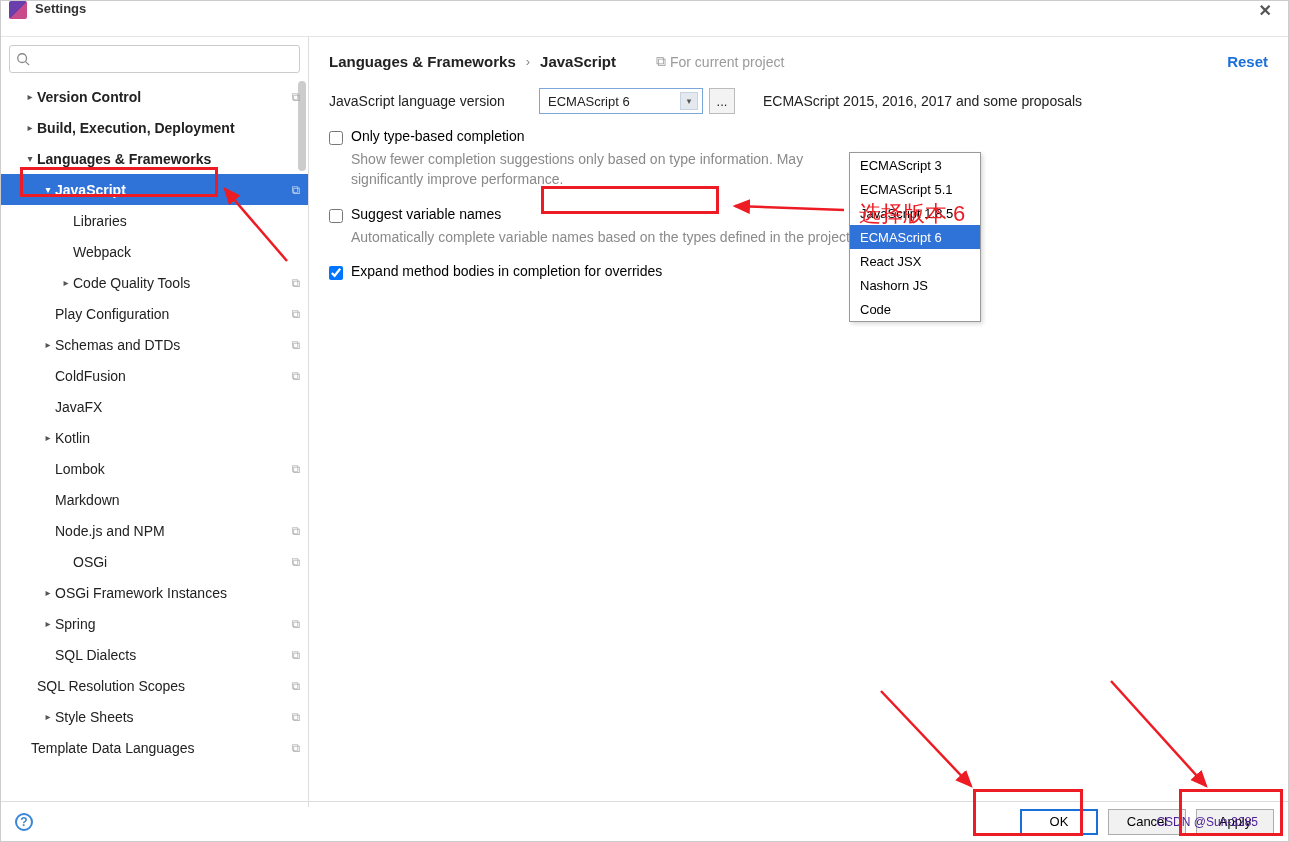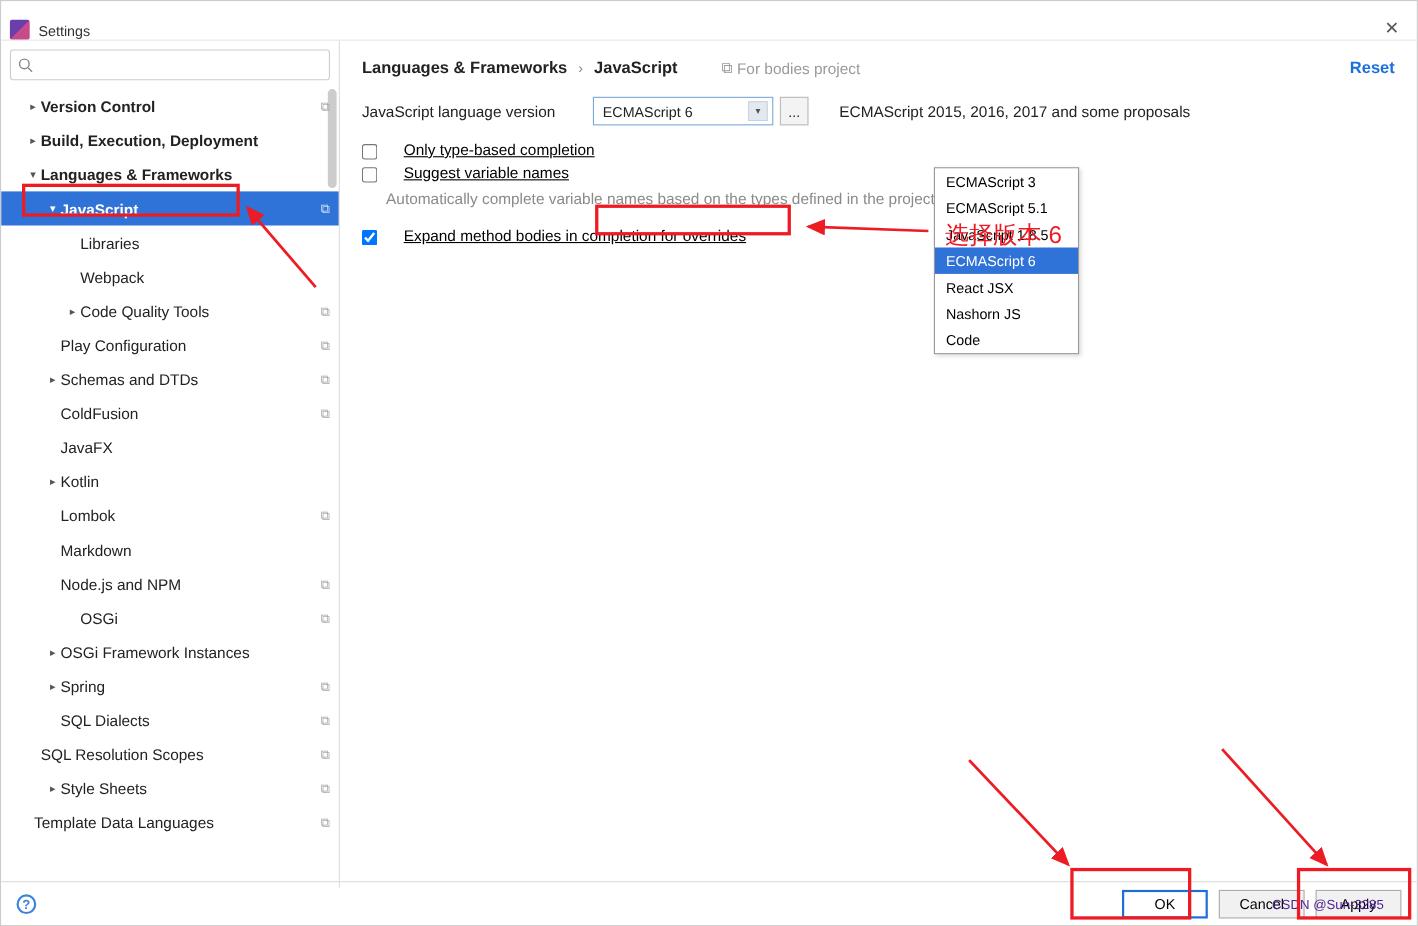--- a/index.html
+++ b/index.html
@@ -1,17 +1,17 @@
 <!DOCTYPE html>
 <html><head>
 <meta charset="utf-8">
 <style>
 * { box-sizing: border-box; margin: 0; padding: 0; font-family: "Segoe UI", Arial, sans-serif; }
 body { background: #fff; width: 1289px; height: 842px; position: relative; overflow: hidden; border: 1px solid #ccc; }
-.titlebar { height: 36px; display: flex; align-items: flex-end; padding: 0 8px; border-bottom: 1px solid #e5e5e5; }
+.titlebar { height: 36px; display: flex; align-items: flex-start; padding: 0 8px; border-bottom: 1px solid #e5e5e5; font-weight: bold; }
 .titlebar .logo { width: 18px; height: 18px; background: linear-gradient(135deg,#6a3eab 50%,#c94a8b 50%); margin-right: 8px; border-radius: 2px; }
 .titlebar .title { font-size: 13px; color: #333; }
 .titlebar .close { margin-left: auto; font-size: 16px; color: #555; cursor: pointer; padding: 0 8px; }
 .content { display: flex; height: 770px; }
 .sidebar { width: 308px; border-right: 1px solid #ddd; display: flex; flex-direction: column; }
 .search-box { margin: 8px; height: 28px; border: 1px solid #ccc; border-radius: 3px; display: flex; align-items: center; padding: 0 6px; }
 .search-box svg { width: 14px; height: 14px; stroke: #888; fill: none; }
 .search-box input { border: none; outline: none; flex: 1; margin-left: 4px; font-size: 13px; }
 .tree { flex: 1; overflow-y: auto; font-size: 14px; color: #222; position: relative; }
 .tree-item { height: 31px; display: flex; align-items: center; padding-right: 8px; cursor: pointer; position: relative; }
@@ -32,21 +32,21 @@
 .breadcrumb .crumb { font-weight: 600; color: #222; }
 .breadcrumb .sep { color: #888; font-size: 13px; }
 .breadcrumb .hint { color: #9a9a9a; display: flex; align-items: center; gap: 4px; margin-left: 30px; font-size: 14px; font-weight: 400; }
 .breadcrumb .reset { margin-left: auto; color: #1a6fd8; font-size: 15px; font-weight: 600; cursor: pointer; }
 .row { display: flex; align-items: center; margin-bottom: 14px; font-size: 14px; color: #222; }
 .row .label { width: 210px; }
 .select-box { width: 164px; height: 26px; border: 1px solid #7aa8da; background: #fff; display: flex; align-items: center; padding: 0 4px 0 8px; font-size: 13px; position: relative; }
 .select-box .sel-arrow { margin-left: auto; width: 18px; height: 18px; background: #e4e9f0; display: flex; align-items: center; justify-content: center; color: #555; font-size: 9px; border: 1px solid #c6d3e3; }
 .more-btn { width: 26px; height: 26px; border: 1px solid #bbb; background: #f3f3f3; margin-left: 6px; display: flex; align-items: center; justify-content: center; font-size: 13px; cursor: pointer; }
 .desc { margin-left: 28px; font-size: 14px; color: #222; }
-.checkrow { display: flex; align-items: flex-start; margin-bottom: 4px; font-size: 14px; gap: 24px; text-decoration: underline; }
+.checkrow { display: flex; align-items: flex-start; margin-bottom: 4px; font-size: 14px; gap: 8px; }
 .checkrow input { margin-top: 3px; width: 14px; height: 14px; }
 .subtext { color: #8a8a8a; font-size: 14px; margin-left: 22px; margin-bottom: 16px; max-width: 520px; line-height: 1.45; }
 .dropdown { position: absolute; left: 540px; top: 115px; width: 132px; background: #fff; border: 1px solid #999; box-shadow: 2px 2px 4px rgba(0,0,0,0.15); z-index: 5; }
 .dropdown .opt { height: 24px; display: flex; align-items: center; padding: 0 10px; font-size: 13px; cursor: pointer; }
 .dropdown .opt.sel { background: #2f72d8; color: #fff; }
 .footer { position: absolute; bottom: 0; left: 0; right: 0; height: 40px; border-top: 1px solid #ddd; display: flex; align-items: center; padding: 0 14px; }
 .footer .help { width: 18px; height: 18px; border-radius: 50%; border: 2px solid #3a85d8; color: #3a85d8; display: flex; align-items: center; justify-content: center; font-size: 12px; font-weight: bold; cursor: pointer; }
 .footer .btns { margin-left: auto; display: flex; gap: 10px; }
 .footer button { width: 78px; height: 26px; border: 1px solid #adadad; background: #f1f1f1; font-size: 13px; cursor: pointer; }
 .footer button.ok { border: 2px solid #1a6fd8; background: #fff; }
@@ -168,39 +168,40 @@
       </div>
   </div>
 
   <div class="main">
     <div class="breadcrumb">
       <span class="crumb">Languages &amp; Frameworks</span>
       <span class="sep">›</span>
       <span class="crumb">JavaScript</span>
       <span class="hint">
         <span>⧉</span>
-        <span>For bodies project</span>
+        <span>For current project</span>
       </span>
       <span class="reset">Reset</span>
     </div>
 
     <div class="row">
       <span class="label">JavaScript language version</span>
       <div class="select-box">
         <span>ECMAScript 6</span>
         <span class="sel-arrow">▾</span>
       </div>
       <div class="more-btn">...</div>
       <span class="desc">ECMAScript 2015, 2016, 2017 and some proposals</span>
     </div>
 
     <div class="checkrow">
       <input type="checkbox" style="">
       <span>Only type-based completion</span>
     </div>
+    <div class="subtext">Show fewer completion suggestions only based on type information. May significantly improve performance.</div>
 
     <div class="checkrow">
       <input type="checkbox" style="">
       <span>Suggest variable names</span>
     </div>
     <div class="subtext">Automatically complete variable names based on the types defined in the project</div>
 
     <div class="checkrow">
       <input type="checkbox" checked="" style="">
       <span>Expand method bodies in completion for overrides</span>

